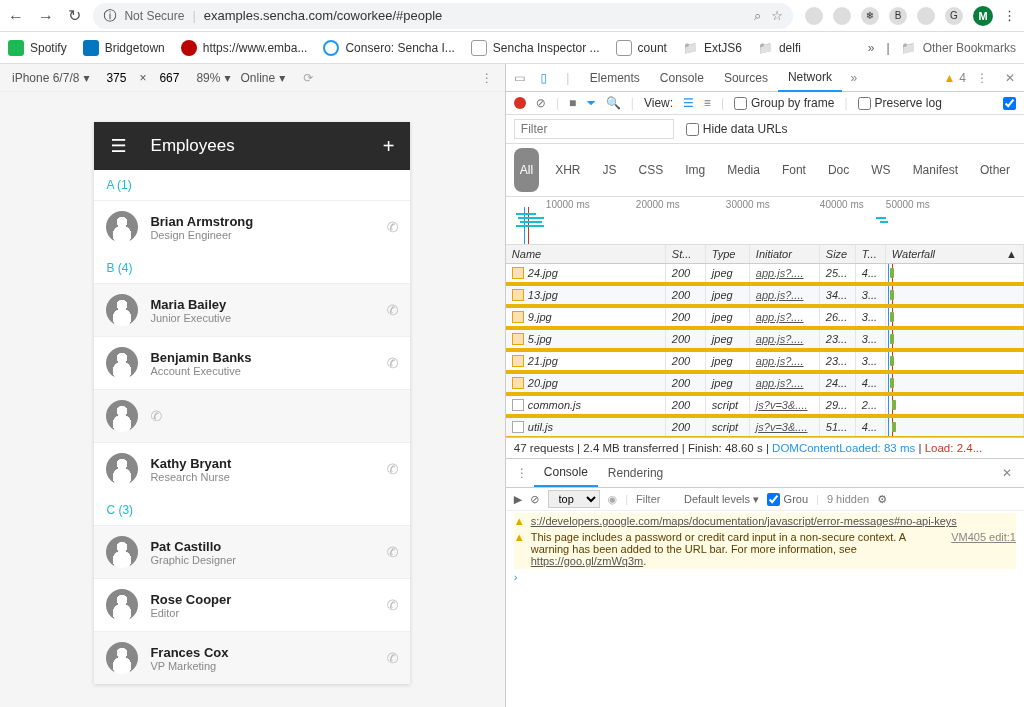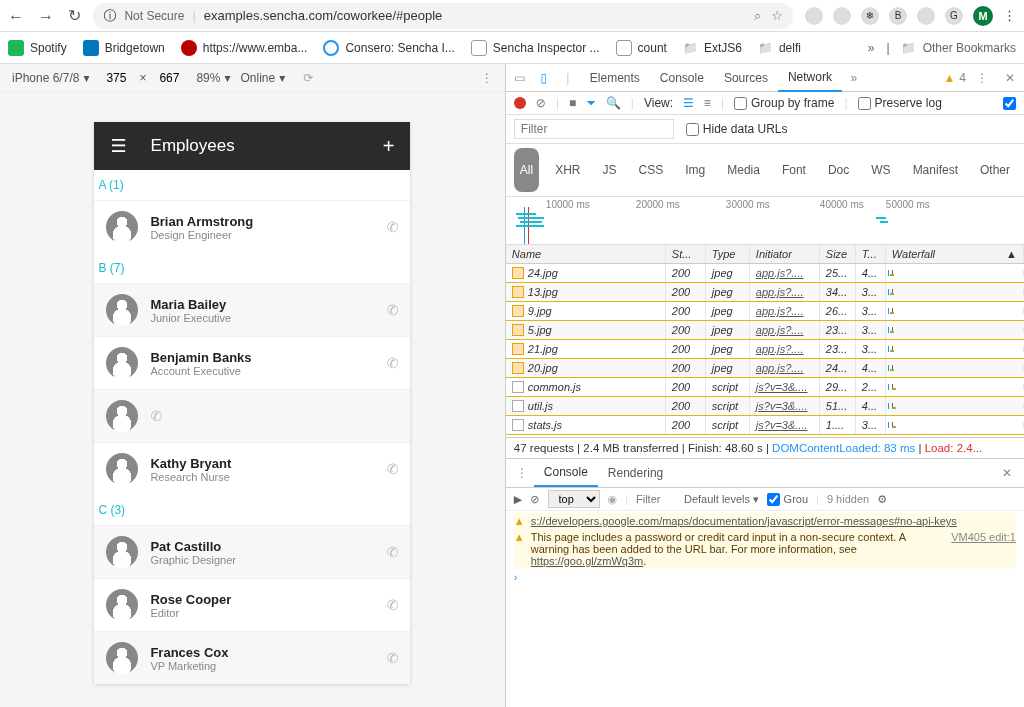--- a/index.html
+++ b/index.html
@@ -41,21 +41,21 @@
 .device-sel { display: flex; align-items: center; gap: 4px; }
 .device-dim { display: flex; align-items: center; gap: 6px; }
 .device-dim input { width: 34px; border: none; background: transparent; font-size: 12px; text-align: center; }
 
 
 .phone-viewport { width: 316px; margin: 30px auto 0; background: #fff; box-shadow: 0 1px 4px rgba(0,0,0,0.15); }
 .app-header { height: 48px; background: #2b2b2b; color: #fff; display: flex; align-items: center; padding: 0 16px; }
 .hamburger { font-size: 18px; }
 .app-title { flex: 1; margin-left: 24px; font-size: 17px; font-weight: 500; }
 .plus { font-size: 20px; font-weight: 300; }
-.group-hdr { padding: 8px 4px; font-size: 12px; color: #17becf; font-weight: 500; }
+.group-hdr { padding: 8px 12px; font-size: 12px; color: #17becf; font-weight: 500; }
 .emp-row { display: flex; align-items: center; padding: 10px 12px; gap: 12px; border-top: 1px solid #eee; }
 .emp-row.alt { background: #f7f7f7; }
 .emp-avatar { width: 32px; height: 32px; border-radius: 50%; background: #ccc; background-image: radial-gradient(circle at 50% 35%, #fff 0%, #fff 20%, transparent 21%), radial-gradient(circle at 50% 75%, #fff 0%, #fff 32%, transparent 33%); background-color: #888; }
 .emp-text { flex: 1; }
 .emp-name { font-size: 13px; font-weight: 600; color: #222; }
 .emp-role { font-size: 11px; color: #888; }
 .phone-ic { color: #bbb; font-size: 14px; }
 
 
 .dt-tabs { height: 28px; display: flex; align-items: center; gap: 0; border-bottom: 1px solid #ccc; font-size: 12px; padding: 0 2px; }
@@ -92,21 +92,21 @@
 .net-table { flex: 1; overflow: auto; font-size: 11px; font-style: italic; }
 .net-head { display: flex; background: #f3f3f3; border-bottom: 1px solid #ccc; position: sticky; top: 0; }
 .net-head > div, .net-row > div { padding: 3px 6px; border-right: 1px solid #e5e5e5; overflow: hidden; text-overflow: ellipsis; white-space: nowrap; }
 .col-name { width: 160px; }
 .col-st { width: 40px; }
 .col-type { width: 44px; }
 .col-init { width: 70px; }
 .col-size { width: 36px; }
 .col-time { width: 30px; }
 .col-wf { flex: 1; position: relative; }
-.net-row { display: flex; border-bottom: 1px solid #eab308; align-items: center; }
+.net-row { display: flex; border-bottom: 4px solid #eab308; }
 .net-row:nth-child(even) { background: #f7f8f9; }
 .file-icon { display: inline-block; width: 12px; height: 12px; margin-right: 4px; vertical-align: -2px; border: 1px solid #aaa; background: #fff; }
 .file-icon.img { background: #ffe0b2; border-color: #e5a50a; }
 .file-icon.js { background: #fff; }
 .initiator-link { color: #555; text-decoration: underline; cursor: pointer; }
 .wf-bar { position: absolute; top: 4px; height: 10px; border-radius: 1px; }
 .wf-green { background: #7cb342; left: 4px; width: 4px; }
 .wf-blue-line { position: absolute; top: 0; bottom: 0; width: 1px; background: #2196f3; left: 2px; }
 .wf-red-line { position: absolute; top: 0; bottom: 0; width: 1px; background: #d93025; left: 6px; }
 
@@ -239,21 +239,21 @@
       <div id="emp-list">
           <div class="group-hdr">A (1)</div>
           <div class="emp-row">
             <div class="emp-avatar"></div>
             <div class="emp-text">
               <div class="emp-name">Brian Armstrong</div>
               <div class="emp-role">Design Engineer</div>
             </div>
             <span class="phone-ic">✆</span>
           </div>
-          <div class="group-hdr">B (7)</div>
+          <div class="group-hdr">B (4)</div>
           <div class="emp-row alt">
             <div class="emp-avatar"></div>
             <div class="emp-text">
               <div class="emp-name">Maria Bailey</div>
               <div class="emp-role">Junior Executive</div>
             </div>
             <span class="phone-ic">✆</span>
           </div>
           <div class="emp-row">
             <div class="emp-avatar"></div>

